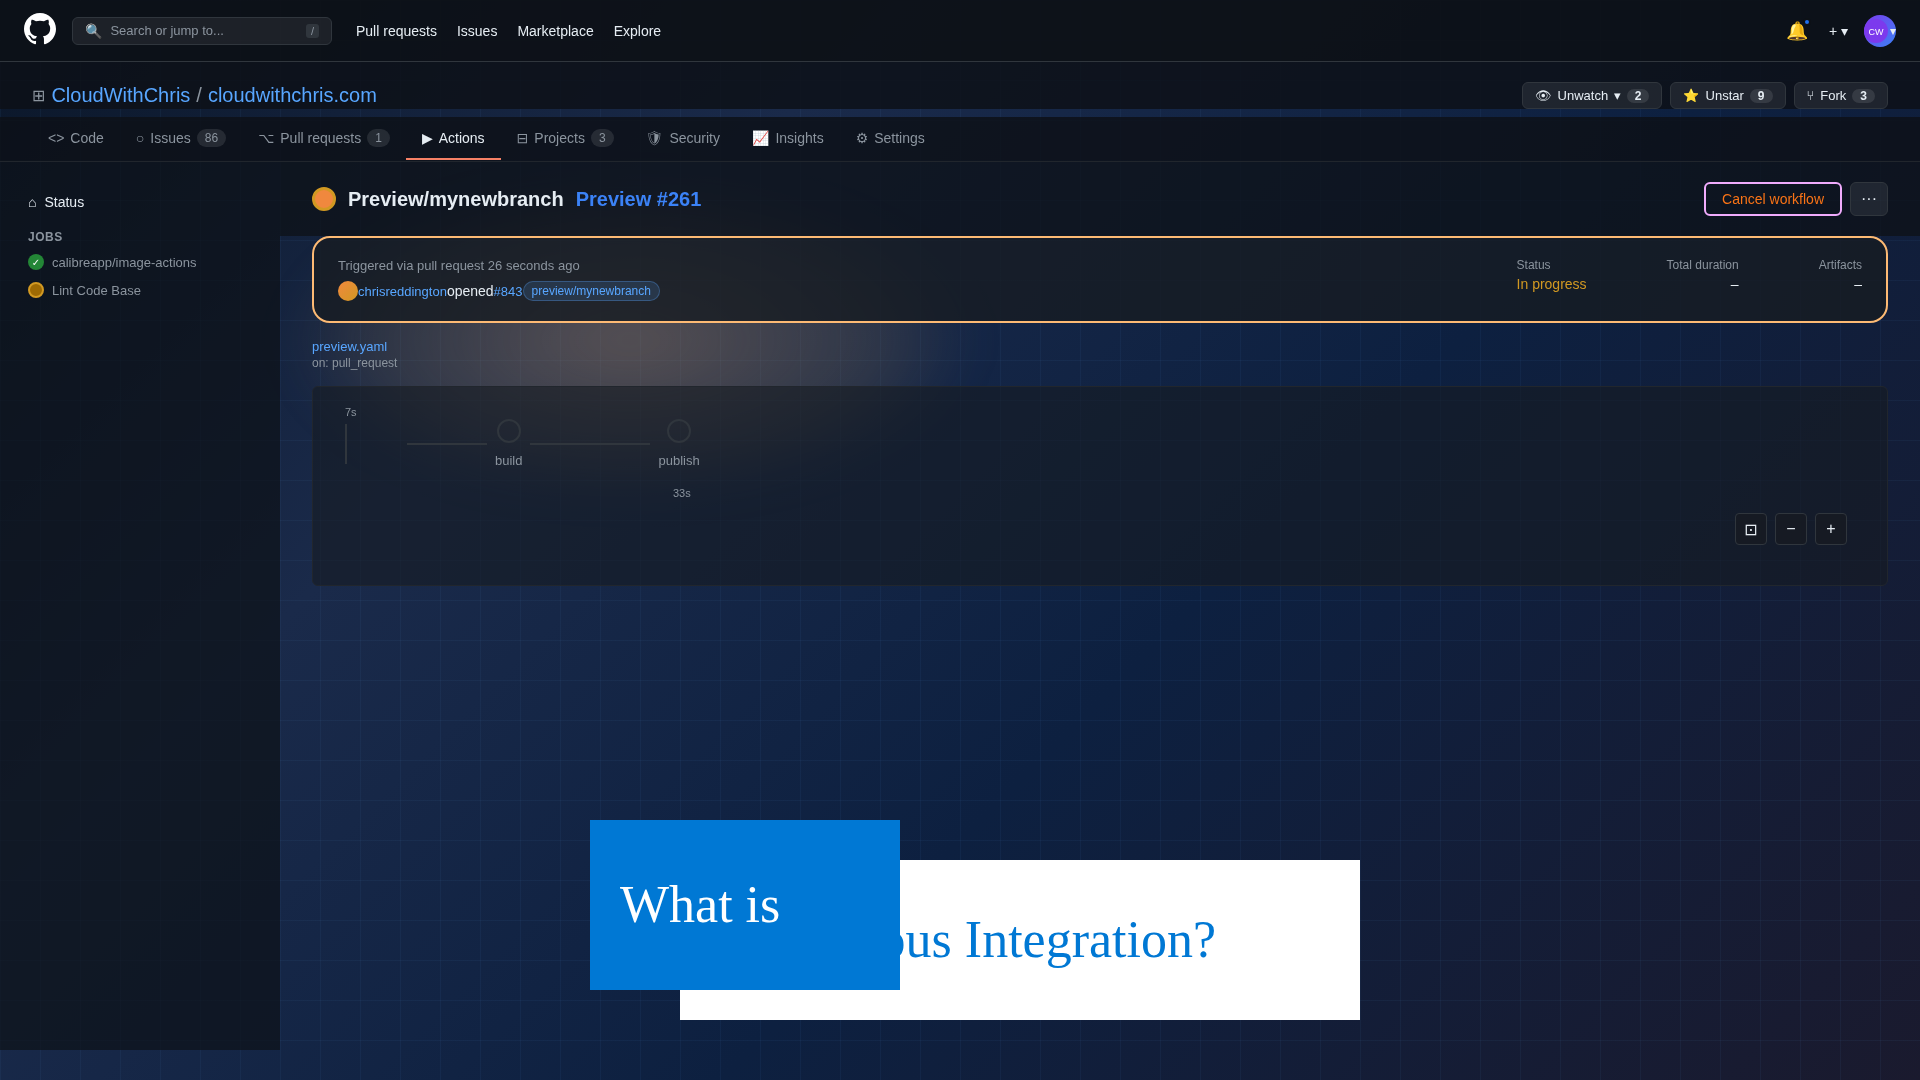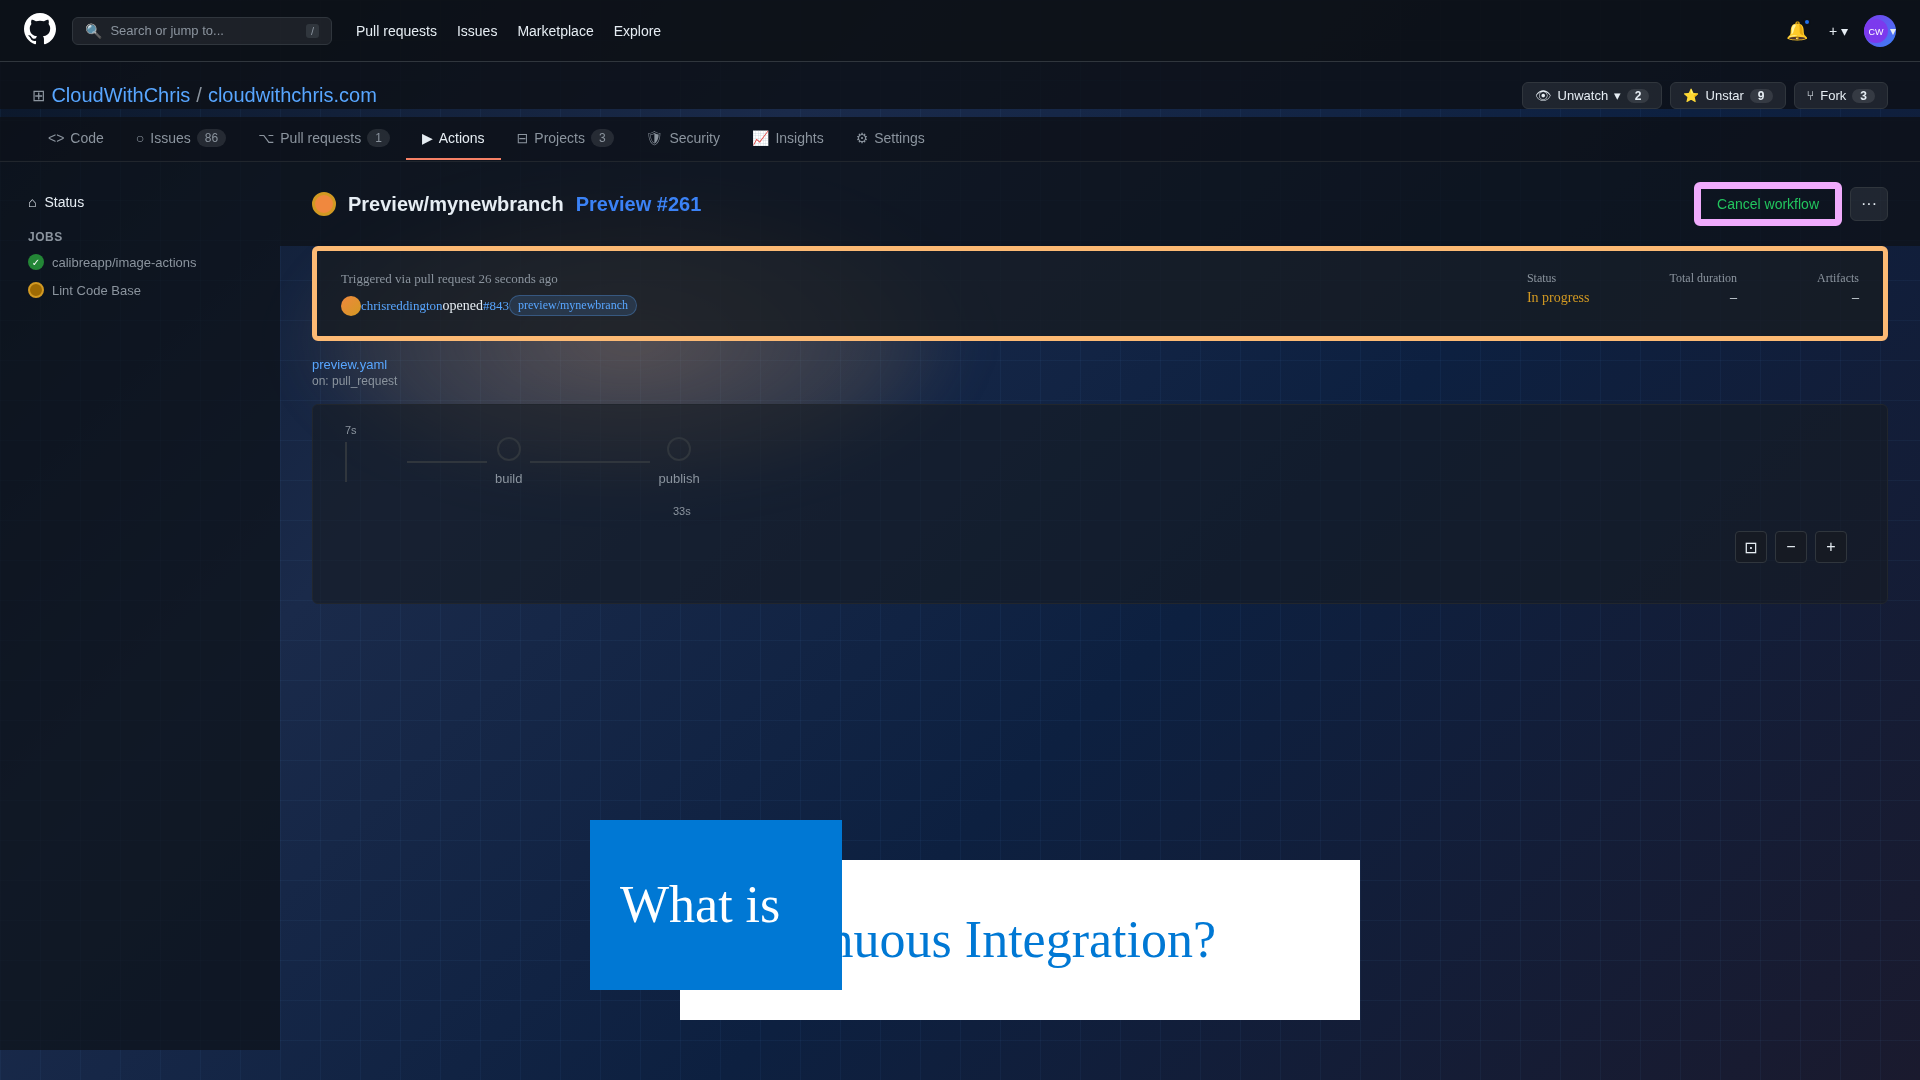--- a/index.html
+++ b/index.html
@@ -349,47 +349,46 @@
     }
 
     .workflow-actions {
       display: flex;
       align-items: center;
       gap: 8px;
     }
 
     .cancel-btn {
       background: transparent;
-      border: 7px solid #f0abfc;
-      color: #22c55e;
+      border: 2px solid #f0abfc;
+      color: #f97316;
       border-radius: 6px;
       padding: 7px 16px;
       cursor: pointer;
       font-size: 14px;
       font-weight: 500;
     }
 
     .more-btn {
       background: rgba(255,255,255,0.08);
       border: 1px solid #30363d;
       color: #e6edf3;
       border-radius: 6px;
       padding: 7px 10px;
       cursor: pointer;
       font-size: 16px;
     }
 
     
     .info-panel {
       background: rgba(22,27,34,0.8);
-      border: 5px solid #fdba74;
-      border-radius: 6px;
+      border: 2px solid #fdba74;
+      border-radius: 18px;
       margin: 0 32px;
       padding: 20px 24px;
-      font-family: Liberation Serif, serif;
     }
 
     .info-trigger {
       color: #8b949e;
       font-size: 13px;
       margin-bottom: 8px;
     }
 
     .info-user {
       display: flex;
@@ -514,21 +513,21 @@
       background: transparent;
     }
 
     
     .overlay-blue-box {
       position: absolute;
       bottom: 60px;
       left: 310px;
       background: #0078d4;
       padding: 20px 30px;
-      width: 252px;
+      width: 310px;
       height: 170px;
       display: flex;
       align-items: center;
       z-index: 10;
     }
 
     .overlay-blue-text {
       font-size: 52px;
       color: white;
       font-family: 'Comic Sans MS', 'Chalkboard SE', cursive;

